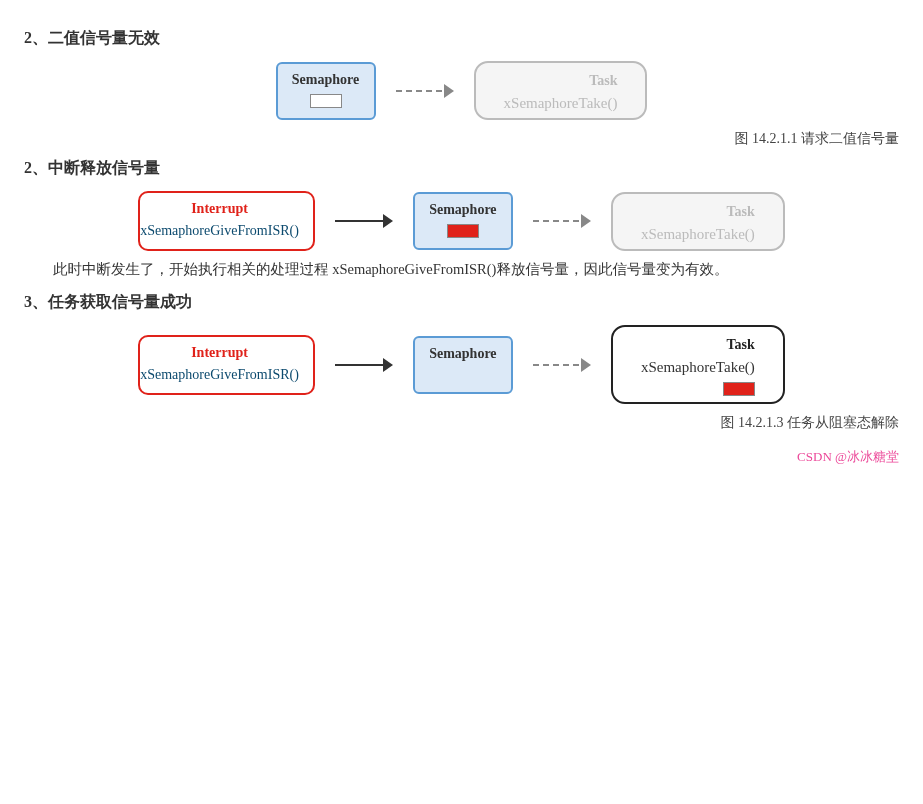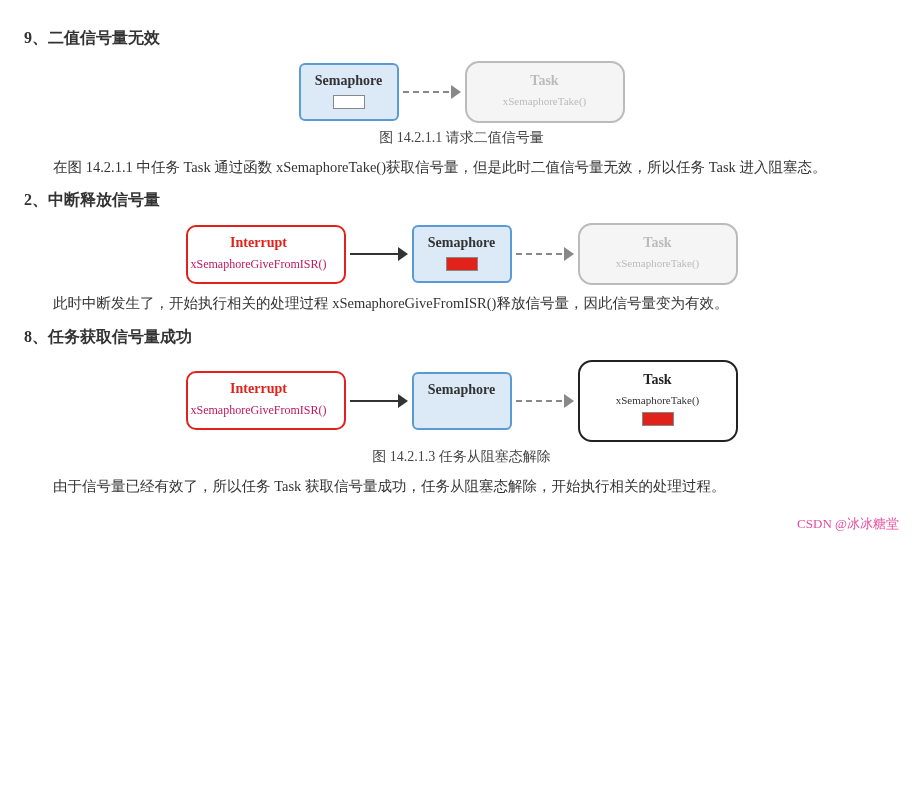--- a/index.html
+++ b/index.html
@@ -14,29 +14,29 @@
     .section-title {
       font-weight: bold;
       font-size: 16px;
       margin-bottom: 12px;
       margin-top: 10px;
     }
     .diagram-area {
       display: flex;
       align-items: center;
       justify-content: center;
-      gap: 0px;
+      gap: 16px;
       margin: 10px 0 6px 0;
     }
     .fig-caption {
-      text-align: center;
+      text-align: right;
       font-size: 14px;
       color: #444;
       margin-bottom: 8px;
-      margin-top: 2px;
+      margin-top: 10px;
     }
     .paragraph {
       font-size: 14.5px;
       line-height: 1.75;
       margin-bottom: 6px;
       text-indent: 2em;
     }
 
     
     .semaphore-box {
@@ -66,41 +66,41 @@
       height: 14px;
       background: #e0221a;
       border: 1.5px solid #888;
     }
 
     
     .task-box {
       border: 2px solid #bbb;
       background: #f5f5f5;
       border-radius: 14px;
-      padding: 10px 28px 14px 28px;
+      padding: 10px 28px 6px 28px;
       display: flex;
       flex-direction: column;
-      align-items: center;
+      align-items: flex-end;
       min-width: 160px;
     }
     .task-box.active {
       border: 2.5px solid #222;
       background: #fff;
     }
     .task-box .box-title {
       font-size: 14px;
       font-weight: bold;
       color: #bbb;
       margin-bottom: 6px;
     }
     .task-box.active .box-title {
       color: #222;
     }
     .task-box .func-text {
-      font-size: 11px;
+      font-size: 15px;
       color: #bbb;
     }
     .task-box.active .func-text {
       color: #333;
     }
     .task-box-indicator-red {
       width: 32px;
       height: 14px;
       background: #e0221a;
       border: 1.5px solid #888;
@@ -118,22 +118,22 @@
       align-items: center;
       min-width: 160px;
     }
     .interrupt-box .box-title {
       font-size: 14px;
       font-weight: bold;
       color: #e0221a;
       margin-bottom: 6px;
     }
     .interrupt-box .func-text {
-      font-size: 12px;
-      color: #be185d;
+      font-size: 14px;
+      color: #0c4a6e;
     }
 
     
     .arrow-solid {
       display: flex;
       align-items: center;
       margin: 0 4px;
     }
     .arrow-solid .line {
       width: 48px;
@@ -174,40 +174,39 @@
       margin-top: 16px;
     }
     .section-block {
       margin-bottom: 4px;
     }
   </style>
 </head>
 <body>
 
 <div class="section-block">
-  <div class="section-title">9、二值信号量无效</div>
+  <div class="section-title">2、二值信号量无效</div>
   <div class="diagram-area">
 
     <div class="semaphore-box">
       <span class="box-title">Semaphore</span>
       <div class="semaphore-indicator-white"></div>
     </div>
 
     <div class="arrow-dashed">
       <div class="line"></div>
       <div class="head"></div>
     </div>
 
     <div class="task-box">
       <span class="box-title">Task</span>
       <span class="func-text">xSemaphoreTake()</span>
     </div>
   </div>
   <div class="fig-caption">图 14.2.1.1  请求二值信号量</div>
-  <div class="paragraph">在图 14.2.1.1 中任务 Task 通过函数 xSemaphoreTake()获取信号量，但是此时二值信号量无效，所以任务 Task 进入阻塞态。</div>
 </div>
 
 <div class="section-block">
   <div class="section-title">2、中断释放信号量</div>
   <div class="diagram-area">
 
     <div class="interrupt-box">
       <span class="box-title">Interrupt</span>
       <span class="func-text">xSemaphoreGiveFromISR()</span>
     </div>
@@ -229,21 +228,21 @@
 
     <div class="task-box">
       <span class="box-title">Task</span>
       <span class="func-text">xSemaphoreTake()</span>
     </div>
   </div>
   <div class="paragraph">此时中断发生了，开始执行相关的处理过程 xSemaphoreGiveFromISR()释放信号量，因此信号量变为有效。</div>
 </div>
 
 <div class="section-block">
-  <div class="section-title">8、任务获取信号量成功</div>
+  <div class="section-title">3、任务获取信号量成功</div>
   <div class="diagram-area">
 
     <div class="interrupt-box">
       <span class="box-title">Interrupt</span>
       <span class="func-text">xSemaphoreGiveFromISR()</span>
     </div>
 
     <div class="arrow-solid">
       <div class="line"></div>
       <div class="head"></div>
@@ -259,16 +258,15 @@
       <div class="head"></div>
     </div>
 
     <div class="task-box active">
       <span class="box-title">Task</span>
       <span class="func-text">xSemaphoreTake()</span>
       <div class="task-box-indicator-red"></div>
     </div>
   </div>
   <div class="fig-caption">图 14.2.1.3  任务从阻塞态解除</div>
-  <div class="paragraph">由于信号量已经有效了，所以任务 Task 获取信号量成功，任务从阻塞态解除，开始执行相关的处理过程。</div>
 </div>
 
 <div class="csdn-watermark">CSDN @冰冰糖堂</div>
 
 </body></html>

